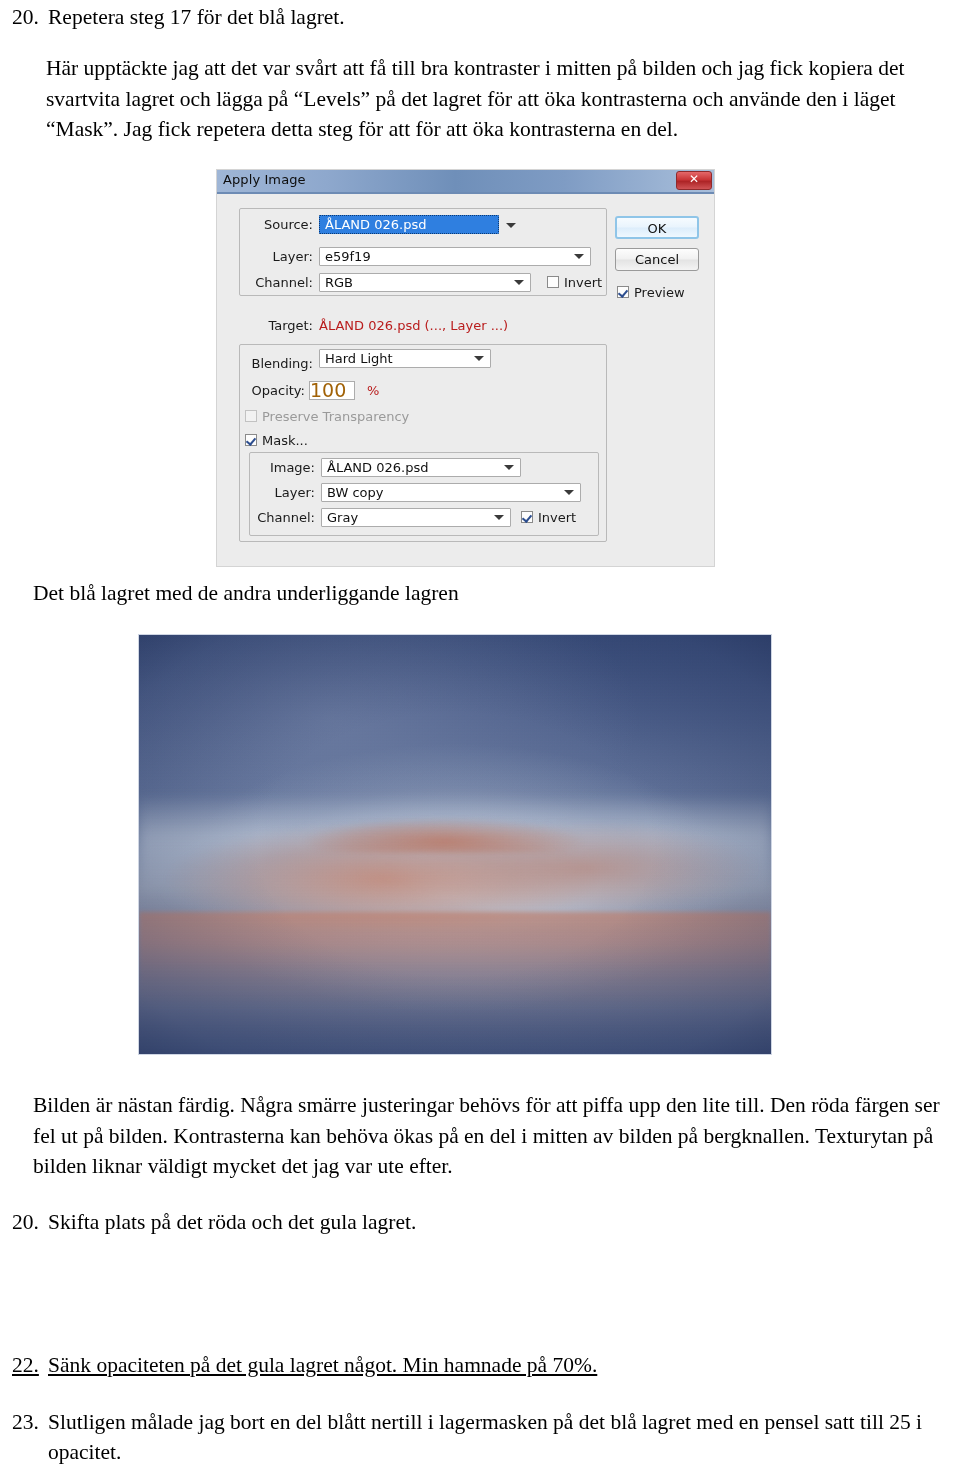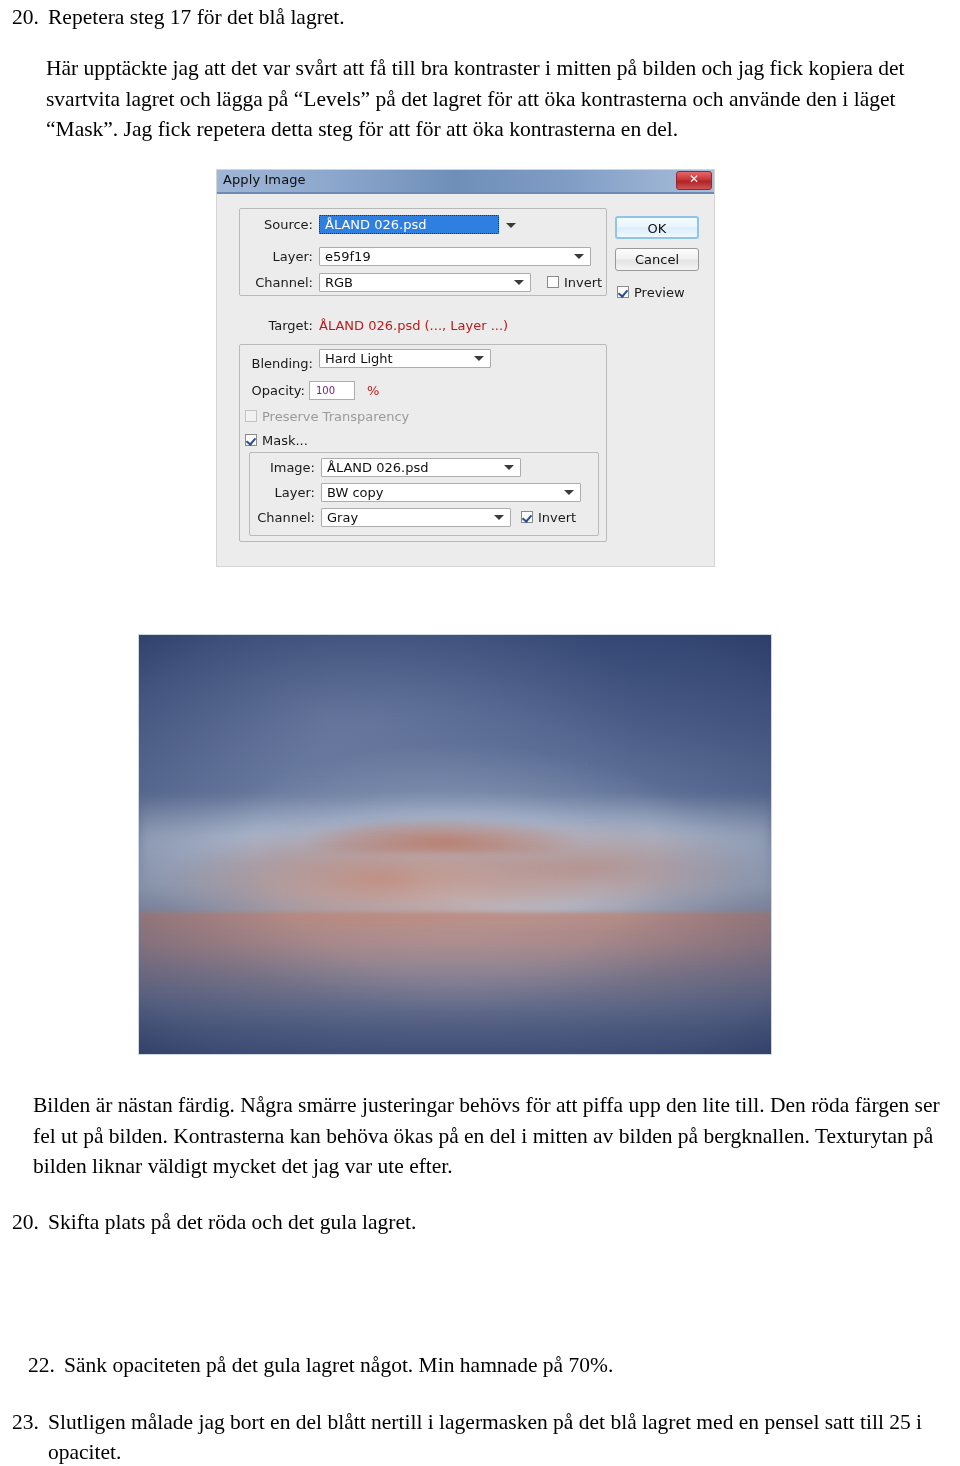--- a/index.html
+++ b/index.html
@@ -160,23 +160,23 @@
 
   .textbox {
     height: 19px;
     background: #ffffff;
     border: 1px solid #acacac;
     display: flex;
     align-items: center;
     box-sizing: border-box;
   }
   .textbox .val {
-    padding-left: 6px;
-    font-size: 10px;
-    color: #701a75;
+    padding-left: 0;
+    font-size: 19px;
+    color: #a16207;
   }
 
   .chk {
     display: inline-flex;
     align-items: center;
     font-size: 13px;
     color: #1a1a1a;
     white-space: nowrap;
   }
   .chk .box {
@@ -414,40 +414,41 @@
       <div class="row" style="left:400px; top:88px;">
         <span class="chk on">
           <span class="box"></span>
           <span>Preview</span>
         </span>
       </div>
 
     </div>
   </div>
 
+  <div class="caption" style="left:33px; top:578px; width:900px;">Det blå lagret med de andra underliggande lagren</div>
 
   <div class="photo">
     <div class="sky"></div>
     <div class="haze"></div>
     <div class="rock-top"></div>
     <div class="rock"></div>
     <div class="water"></div>
     <div class="grain"></div>
     <div class="vignette"></div>
   </div>
 
   <div class="para" style="left:33px; top:1090px; width:916px;">Bilden är nästan färdig. Några smärre justeringar behövs för att piffa upp den lite till. Den röda färgen ser fel ut på bilden. Kontrasterna kan behöva ökas på en del i mitten av bilden på bergknallen. Texturytan på bilden liknar väldigt mycket det jag var ute efter.</div>
 
   <div class="doc-list-item" style="left:12px; top:1207px; width:930px;">
     <span class="num">20.</span>
     <span class="body">Skifta plats på det röda och det gula lagret.</span>
   </div>
 
 
-  <div class="doc-list-item" style="left:28px; top:1350px; width:930px;">
+  <div class="doc-list-item" style="left:12px; top:1350px; width:930px;text-decoration:underline;">
     <span class="num">22.</span>
     <span class="body">Sänk opaciteten på det gula lagret något. Min hamnade på 70%.</span>
   </div>
 
   <div class="doc-list-item" style="left:12px; top:1407px; width:936px;">
     <span class="num">23.</span>
     <span class="body">Slutligen målade jag bort en del blått nertill i lagermasken på det blå lagret med en pensel satt till 25 i opacitet.</span>
   </div>
 
 </div>

